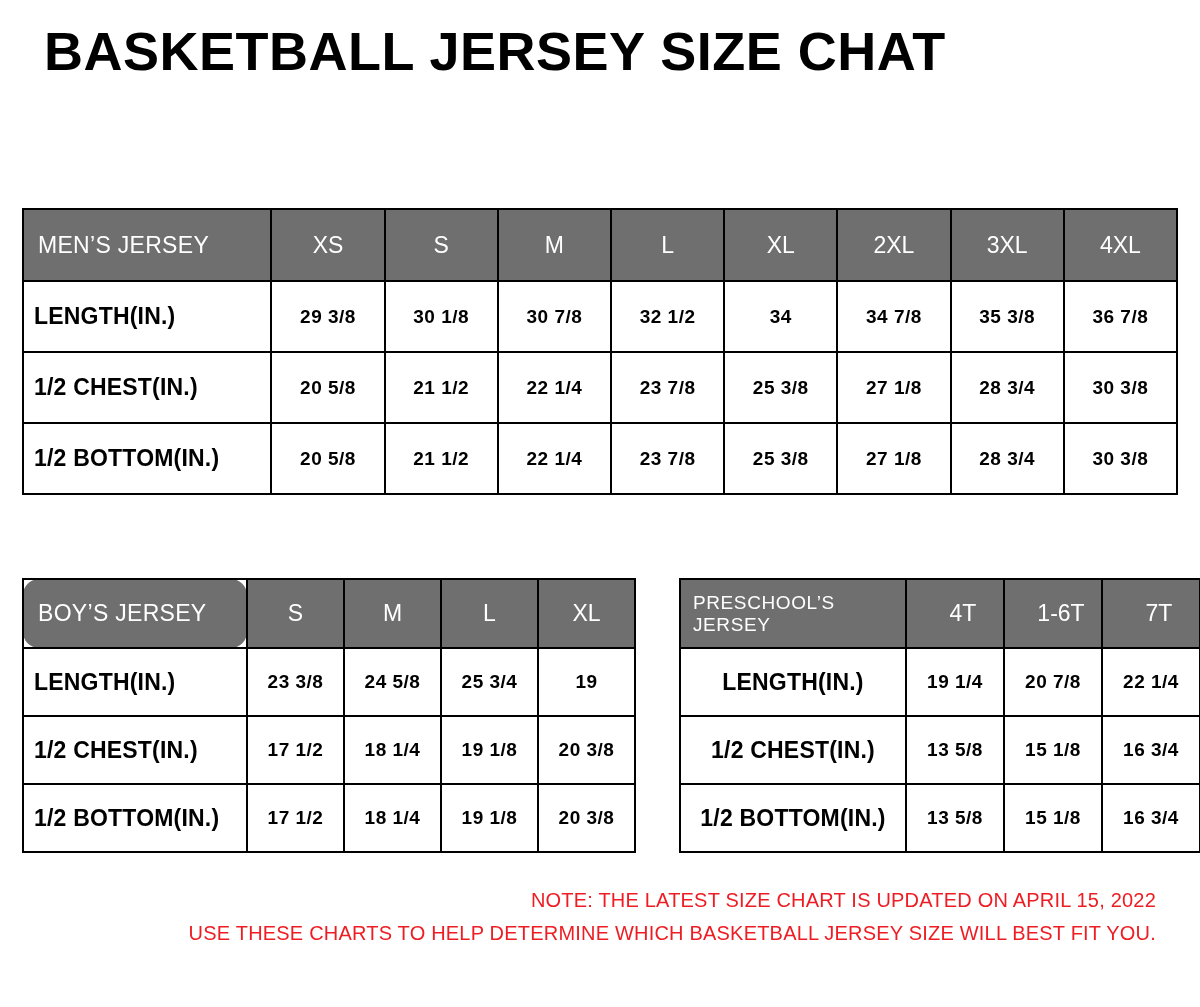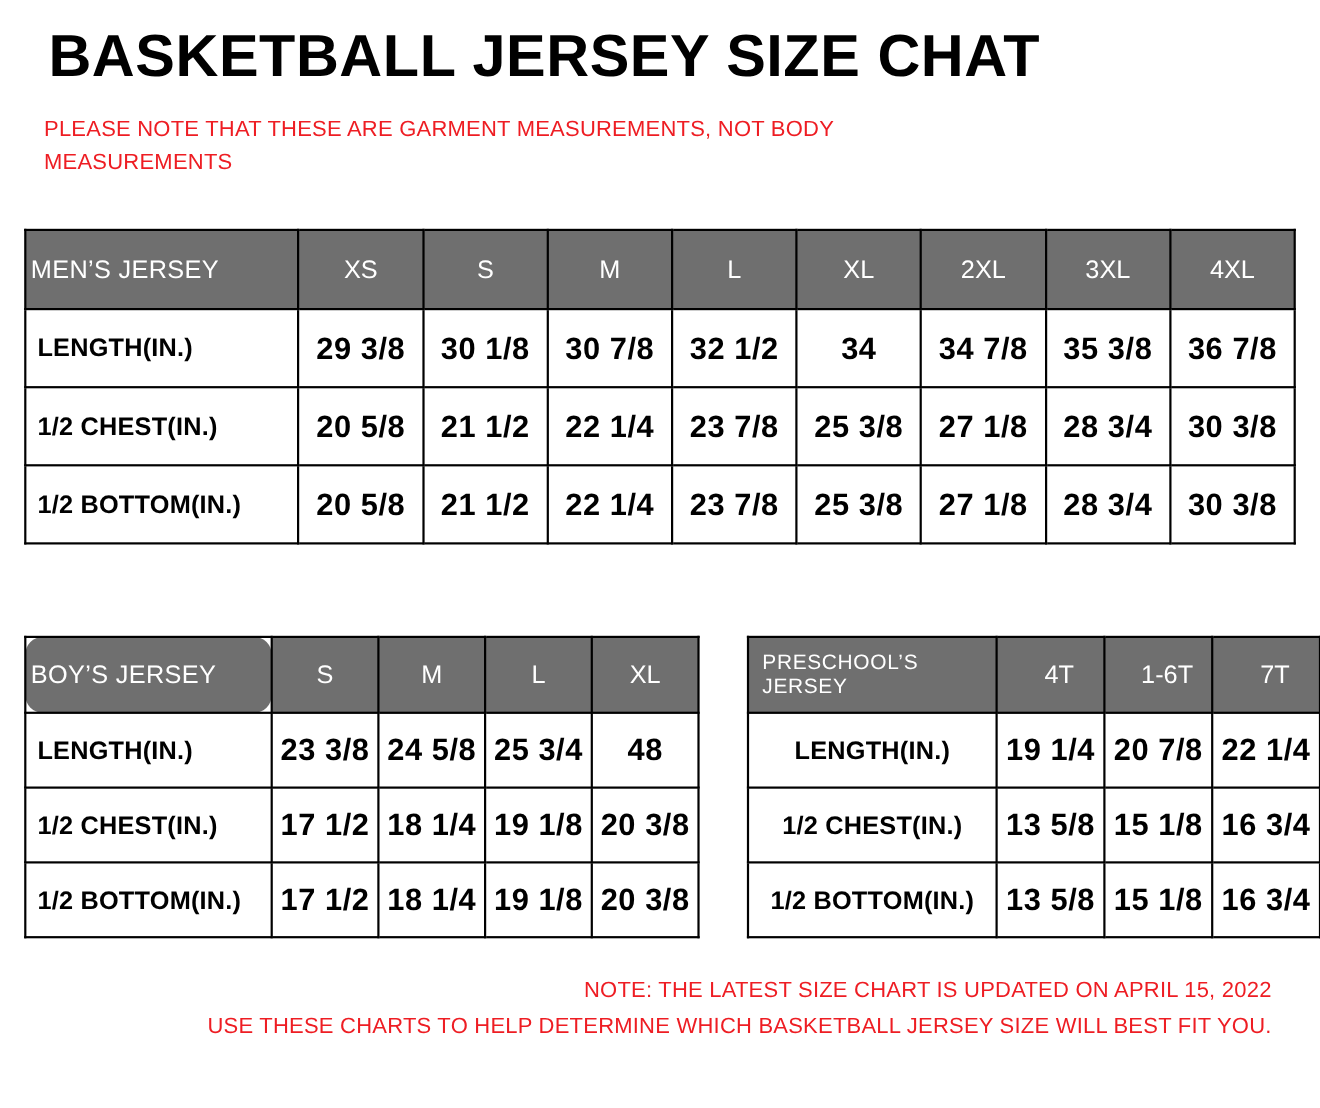--- a/index.html
+++ b/index.html
@@ -52,35 +52,35 @@
     background: #ffffff;
     padding: 0;
   }
   thead th {
     background: #6f6f6f;
     color: #ffffff;
     font-weight: normal;
   }
   thead th.rowhead {
     text-align: left;
-    padding-left: 4px;
+    padding-left: 14px;
     font-size: 23px;
     letter-spacing: 0.3px;
   }
   thead th.sizecol {
     font-size: 23px;
   }
   tbody td.rowlabel {
     text-align: left;
     padding-left: 10px;
     font-size: 23px;
     letter-spacing: 0.2px;
   }
   tbody td.val {
-    font-size: 28px;
+    font-size: 19px;
     letter-spacing: 0.5px;
     font-weight: bold;
   }
 
   
   #men-table {
     position: absolute;
     left: 22px;
     top: 208px;
     width: 1156px;
@@ -137,21 +137,20 @@
   }
   .note-bottom div { white-space: nowrap; }
 </style>
 </head>
 <body>
 
 <div class="page">
 
   <div class="title">BASKETBALL JERSEY SIZE CHAT</div>
 
-  <div class="note-top">PLEASE NOTE THAT THESE ARE GARMENT MEASUREMENTS, NOT BODY MEASUREMENTS</div>
 
   <table id="men-table">
     <colgroup>
       <col class="c0">
         <col class="cx">
         <col class="cx">
         <col class="cx">
         <col class="cx">
         <col class="cx">
         <col class="cx">
@@ -224,21 +223,21 @@
         <th class="sizecol">L</th>
         <th class="sizecol">XL</th>
       </tr>
     </thead>
     <tbody>
       <tr>
         <td class="rowlabel">LENGTH(IN.)</td>
         <td class="val">23  3/8</td>
         <td class="val">24  5/8</td>
         <td class="val">25  3/4</td>
-        <td class="val">48</td>
+        <td class="val">19</td>
       </tr>
       <tr>
         <td class="rowlabel">1/2  CHEST(IN.)</td>
         <td class="val">17  1/2</td>
         <td class="val">18  1/4</td>
         <td class="val">19  1/8</td>
         <td class="val">20  3/8</td>
       </tr>
       <tr>
         <td class="rowlabel">1/2  BOTTOM(IN.)</td>

